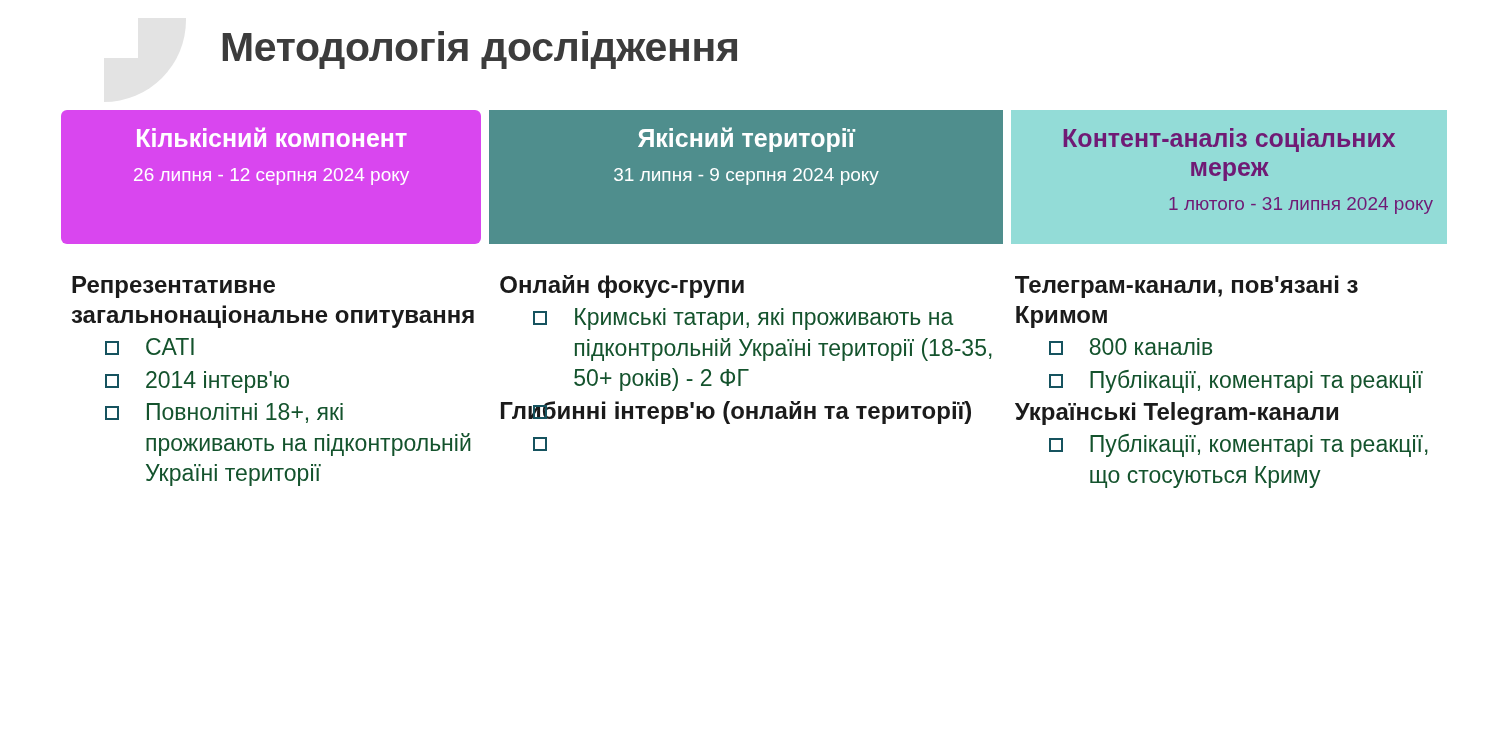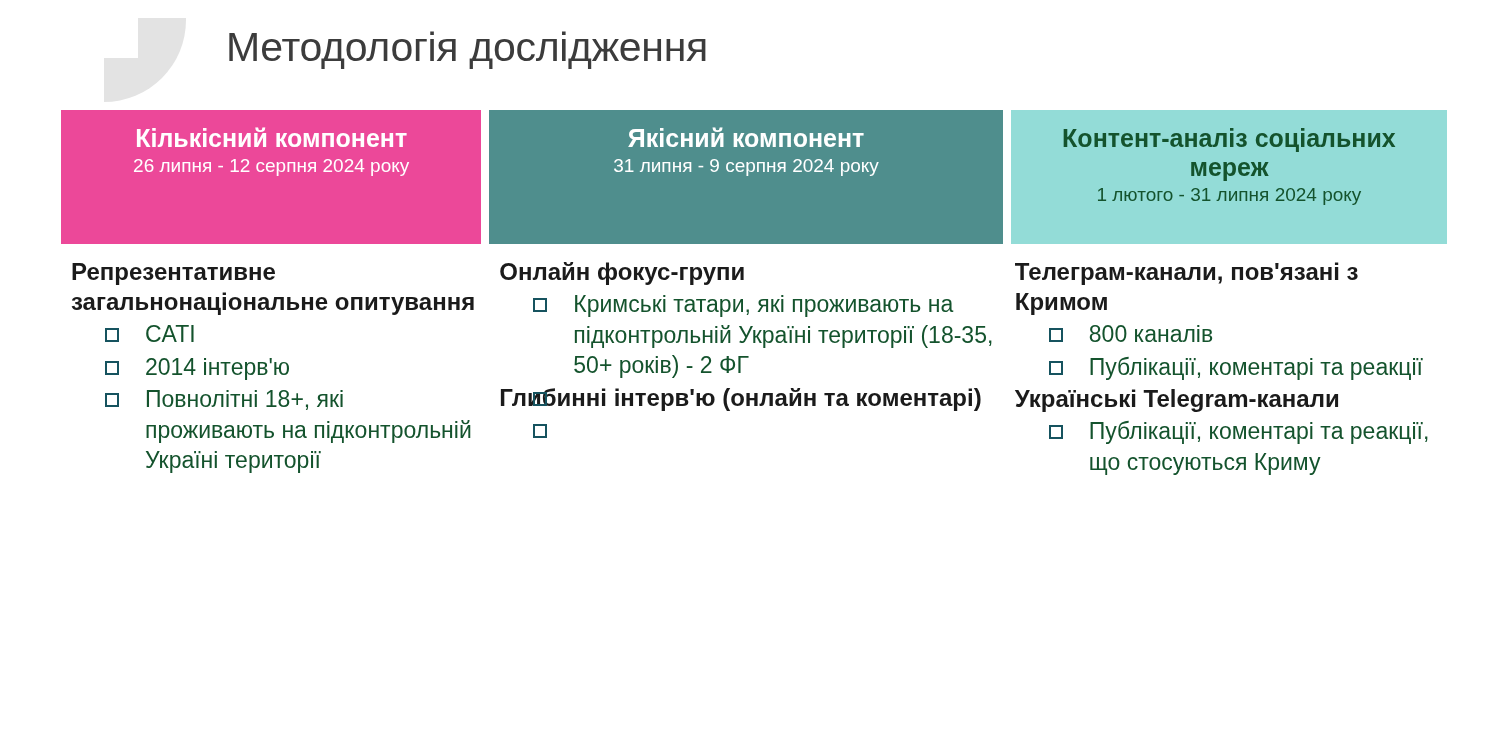--- a/index.html
+++ b/index.html
@@ -41,24 +41,24 @@
     left: 0;
     top: 0;
     width: 34px;
     height: 40px;
     background: #ffffff;
   }
 
   
   .slide-title {
     position: absolute;
-    left: 226px;
+    left: 220px;
     top: 24px;
     font-size: 41px;
-    font-weight: normal;
+    font-weight: bold;
     color: #3c3c3c;
     letter-spacing: -0.3px;
     line-height: 1.15;
   }
 
   
   .columns {
     position: absolute;
     left: 61px;
     top: 110px;
@@ -83,32 +83,32 @@
     flex-direction: column;
     align-items: center;
     justify-content: flex-start;
   }
   .col-header .hdr-title {
     font-size: 25px;
     font-weight: bold;
     line-height: 1.15;
   }
   .col-header .hdr-sub {
-    margin-top: 2px;
+    margin-top: 11px;
     font-size: 19px;
     font-weight: normal;
     line-height: 1.2;
   }
-  .col-header.dark   { background: #ec4899; }
+  .col-header.dark   { background: #d946ef; border-radius: 6px; }
   .col-header.medium { background: #4f8e8d; }
-  .col-header.light  { background: #93dcd7; color: #14532d; }
+  .col-header.light  { background: #93dcd7; color: #701a75; align-items: flex-end; }
 
   
   .col-body {
-    padding: 13px 6px 0 10px;
+    padding: 26px 6px 0 10px;
   }
   .col-2 .col-body { padding-left: 4px; }
 
   .blk-heading {
     font-size: 24px;
     font-weight: bold;
     color: #1b1b1b;
     line-height: 1.25;
     margin: 0 0 2px 0;
   }
@@ -159,30 +159,30 @@
       <ul class="bullets">
         <li><span class="sq"></span><span>CATI</span></li>
         <li><span class="sq"></span><span>2014 інтерв'ю</span></li>
         <li><span class="sq"></span><span>Повнолітні 18+, які проживають на підконтрольній Україні території</span></li>
       </ul>
     </div>
   </div>
 
   <div class="column col-1">
     <div class="col-header medium">
-      <div class="hdr-title">Якісний компонент</div>
+      <div class="hdr-title">Якісний території</div>
       <div class="hdr-sub">31 липня - 9 серпня 2024 року</div>
     </div>
     <div class="col-body">
       <div class="blk-heading">Онлайн фокус-групи</div>
       <ul class="bullets">
         <li><span class="sq"></span><span>Кримські татари, які проживають на підконтрольній Україні території (18-35, 50+ років) - 2 ФГ</span></li>
         <li><span class="sq"></span></li>
       </ul>
-      <div class="blk-heading">Глибинні інтерв'ю (онлайн та коментарі)</div>
+      <div class="blk-heading">Глибинні інтерв'ю (онлайн та території)</div>
       <ul class="bullets">
         <li><span class="sq"></span></li>
       </ul>
     </div>
   </div>
 
   <div class="column col-2">
     <div class="col-header light">
       <div class="hdr-title">Контент-аналіз соціальних мереж</div>
       <div class="hdr-sub">1 лютого - 31 липня 2024 року</div>

